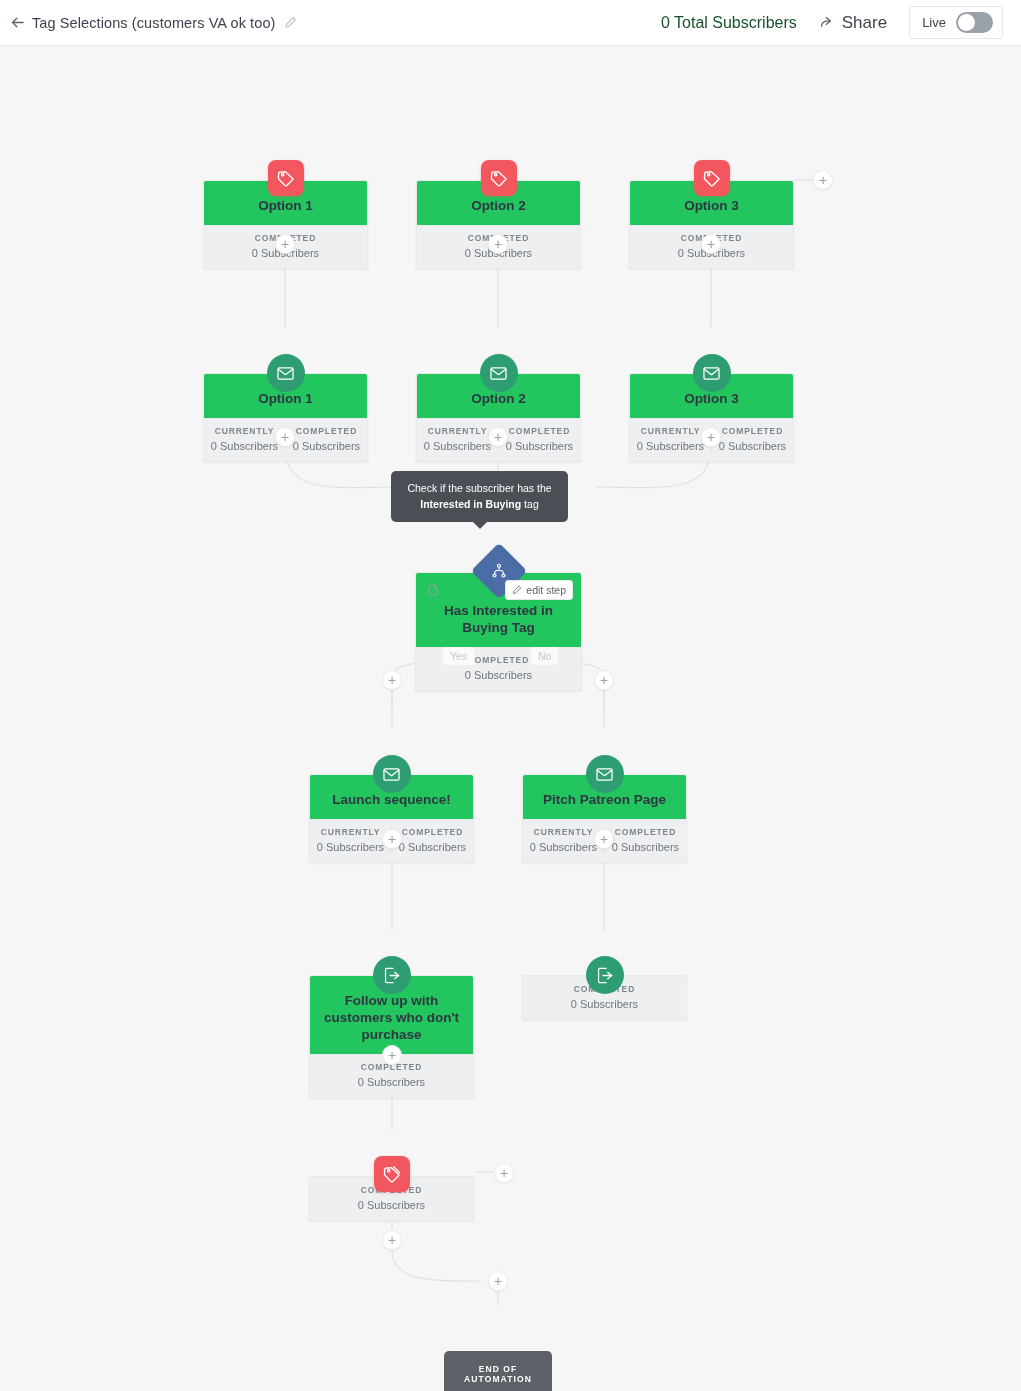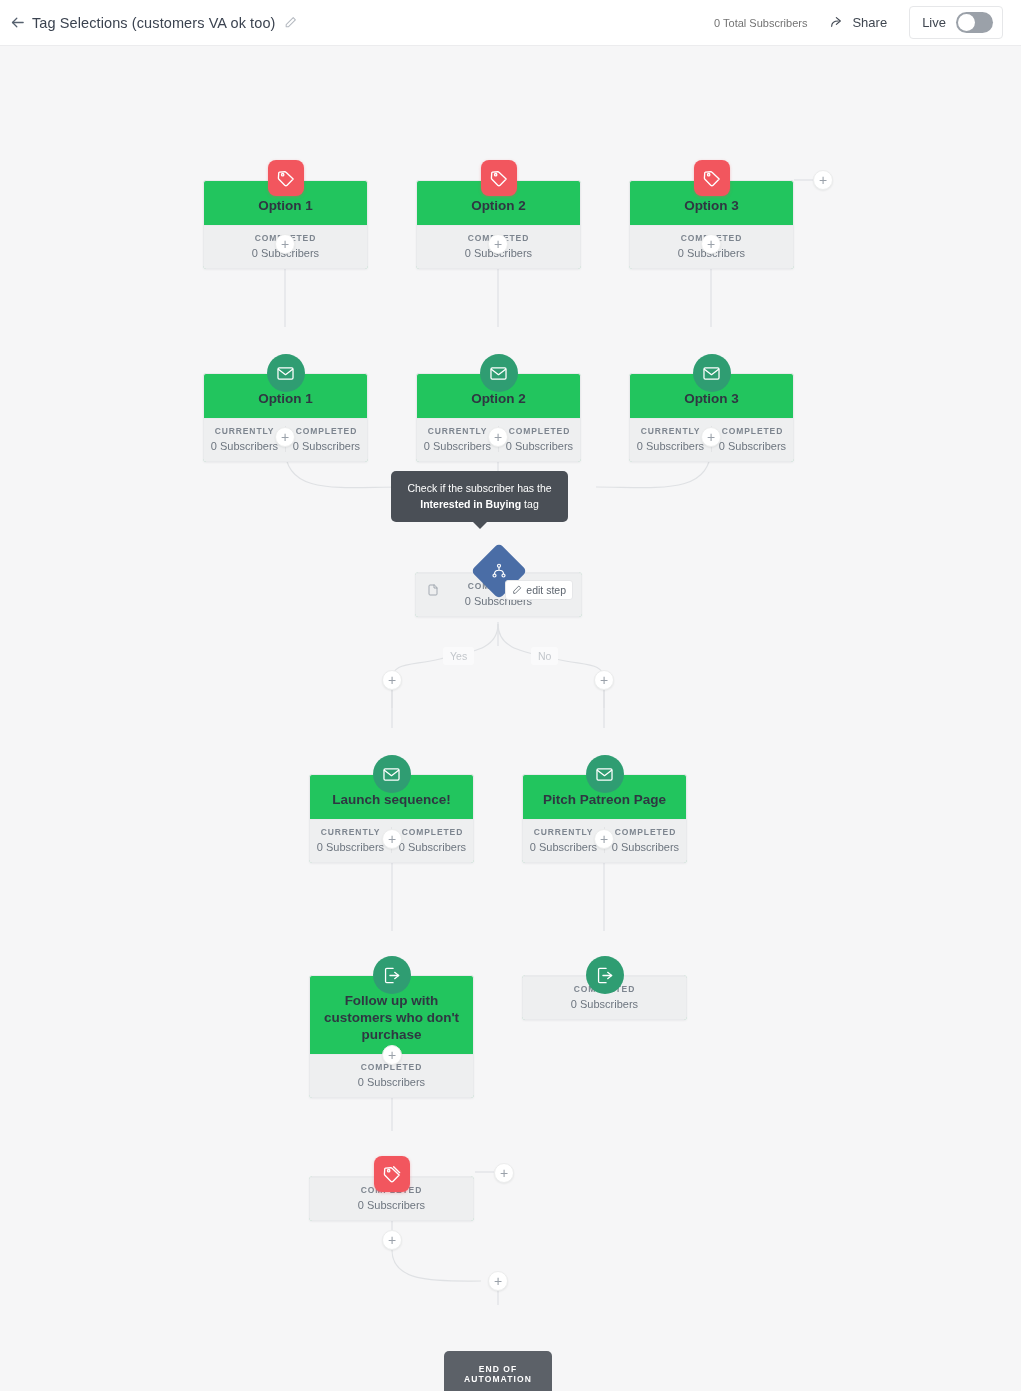--- a/index.html
+++ b/index.html
@@ -23,23 +23,23 @@
     width:30px; height:30px; margin-left:2px;
     display:flex; align-items:center; justify-content:center;
     color:#55606e; cursor:pointer;
   }
   .title-wrap{ display:flex; align-items:center; gap:8px; }
   .page-title{ font-size:14.5px; color:#3b4350; letter-spacing:.1px; }
   .edit-pencil{ color:#b4b9c0; display:flex; align-items:center; cursor:pointer; }
   .topbar-right{
     margin-left:auto; display:flex; align-items:center; gap:22px; padding-right:18px;
   }
-  .total-subs{ font-size:11px; color:#737373; }
+  .total-subs{ font-size:16px; color:#14532d; }
   .share-btn{
-    display:flex; align-items:center; gap:7px; font-size:13px;
+    display:flex; align-items:center; gap:7px; font-size:17px;
     color:#3f4650; cursor:pointer;
   }
   .live-wrap{
     display:flex; align-items:center; gap:10px;
     border:1px solid #e6e7e9; border-radius:4px;
     padding:5px 9px 5px 12px; background:#fff; cursor:pointer;
   }
   .live-label{ font-size:13px; color:#3f4650; }
   .toggle{
     width:37px; height:21px; border-radius:11px; background:#9ba1a9;
@@ -387,20 +387,23 @@
         <path d="M14 2H6a2 2 0 0 0-2 2v16a2 2 0 0 0 2 2h12a2 2 0 0 0 2-2V8z"></path>
           <polyline points="14 2 14 8 20 8"></polyline>
       </svg>
     </div>
     <div class="edit-step">
       <svg width="10" height="10" viewBox="0 0 24 24" fill="none" stroke="currentColor" stroke-width="2" stroke-linecap="round" stroke-linejoin="round">
         <path d="M17 3l4 4L8 20H4v-4z"></path>
       </svg>
       <span>edit step</span>
     </div>
+    <div class="body" style="padding-top:30px;">
+      <span class="ttl">Has Interested in Buying Tag</span>
+    </div>
     <div class="foot">
       <div class="col">
         <span class="lab">COMPLETED</span>
         <span class="val">0 Subscribers</span>
       </div>
     </div>
   </div>
 
   <div class="branch-lab" style="left:443px; top:601px;">Yes</div>
   <div class="branch-lab" style="left:531px; top:601px;">No</div>

